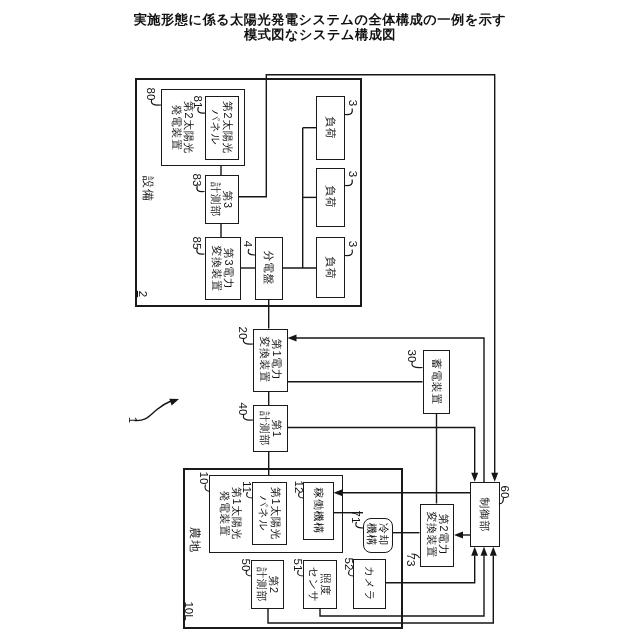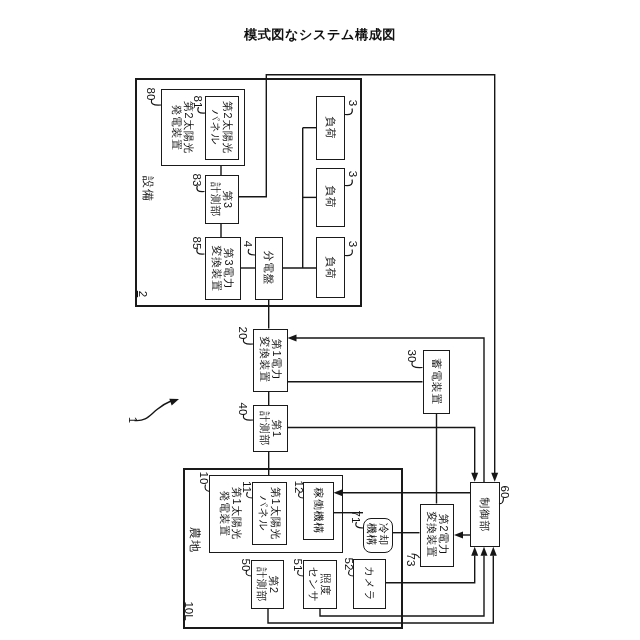--- a/index.html
+++ b/index.html
@@ -19,20 +19,21 @@
   .ref.u{text-decoration:underline;}
   .side-label{position:absolute;transform:translate(-50%,-50%) rotate(90deg);
         font-size:12px;font-weight:500;letter-spacing:1px;color:#111;white-space:nowrap;}
   svg.wires{position:absolute;left:0;top:0;pointer-events:none;}
 </style>
 </head>
 <body>
 
 <div id="page">
 
+  <div class="title-line" style="top:11px;">実施形態に係る太陽光発電システムの全体構成の一例を示す</div>
   <div class="title-line" style="top:26px;text-align:center;">模式図なシステム構成図</div>
 
   <div class="box outer" style="left:135px;top:78px;width:227px;height:229px;"></div>
   <div class="side-label" style="left:147px;top:189px;">設備</div>
   <div class="ref u" style="left:143px;top:294px;">2</div>
 
   <div class="box" style="left:161px;top:89px;width:84px;height:77px;">
     <div class="vt leftstrip">
         <span>第2太陽光
 発電装置</span>

